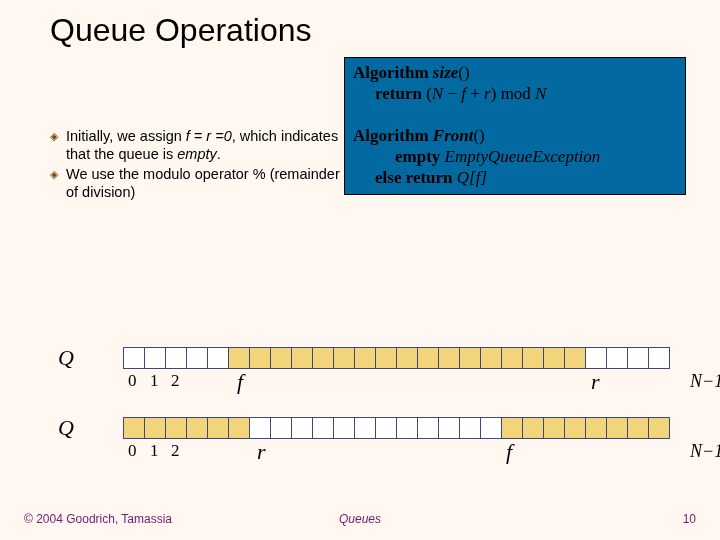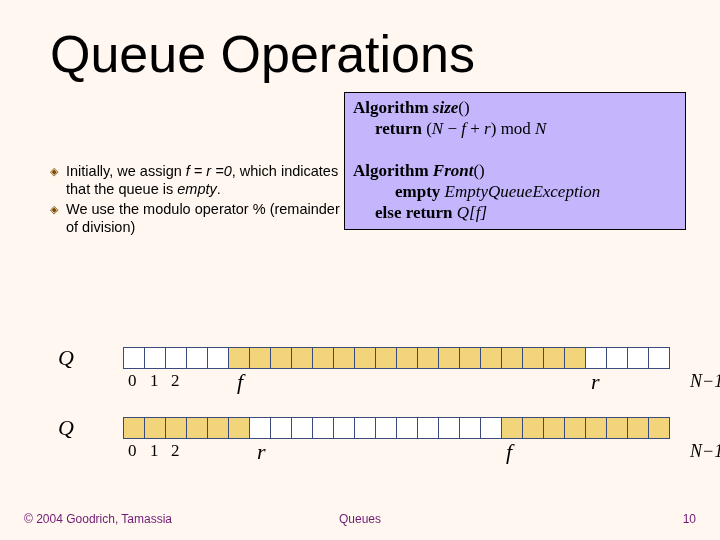--- a/index.html
+++ b/index.html
@@ -6,22 +6,22 @@
   body {
     margin: 0;
     width: 720px;
     height: 540px;
     background: #fff7f0;
     font-family: Verdana, Geneva, sans-serif;
     position: relative;
     color: #000;
   }
   .title {
-    font-size: 52px;
-    padding: 24px 0 8px 50px;
+    font-size: 32px;
+    padding: 12px 0 8px 50px;
     color: #000;
   }
   .content {
     position: relative;
     padding: 0 30px 0 48px;
     height: 340px;
   }
   .bullets {
     position: absolute;
     left: 50px;
@@ -36,21 +36,21 @@
     color: #7a4a00;
     font-size: 11px;
     padding-top: 3px;
   }
   .algobox {
     position: absolute;
     left: 344px;
     top: 0;
     width: 342px;
     border: 1.5px solid #000;
-    background: #c4b5fd;
+    background: #0369a1;
     padding: 4px 8px 6px 8px;
     font-family: "Times New Roman", Times, serif;
     font-size: 17px;
     line-height: 1.25;
   }
   .algobox .line { white-space: pre; }
   .ind1 { padding-left: 22px; }
   .ind2 { padding-left: 42px; }
   .qrow {
     position: absolute;
@@ -100,20 +100,21 @@
     bottom: 14px;
     left: 24px;
     right: 24px;
     font-size: 12px;
     color: #701a75;
   }
   .footer .center {
     position: absolute;
     left: 0; right: 0;
     text-align: center;
+    font-style: italic;
   }
   .footer .pageno {
     position: absolute;
     right: 0;
   }
 </style>
 </head>
 <body>
 
 <div class="title">Queue Operations</div>

